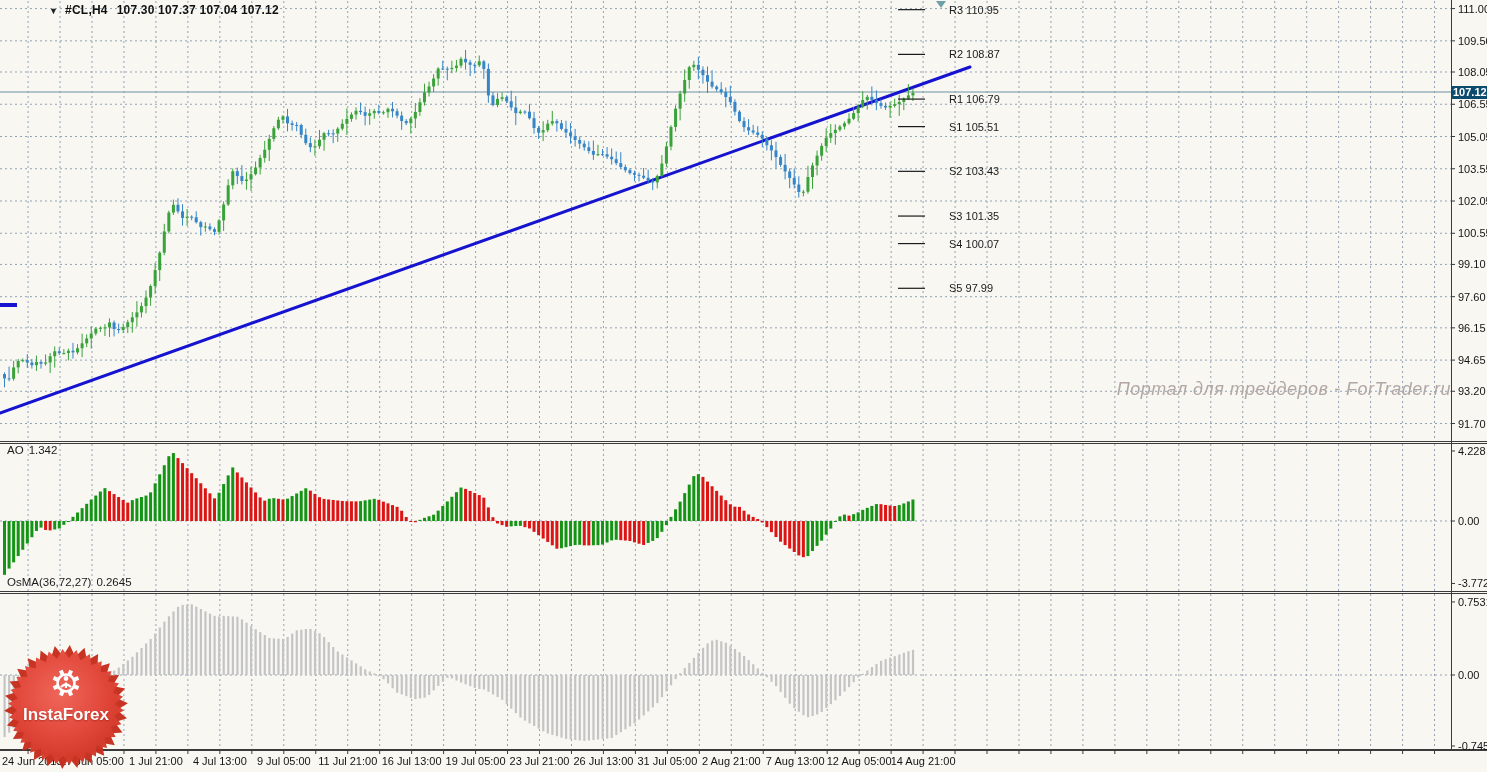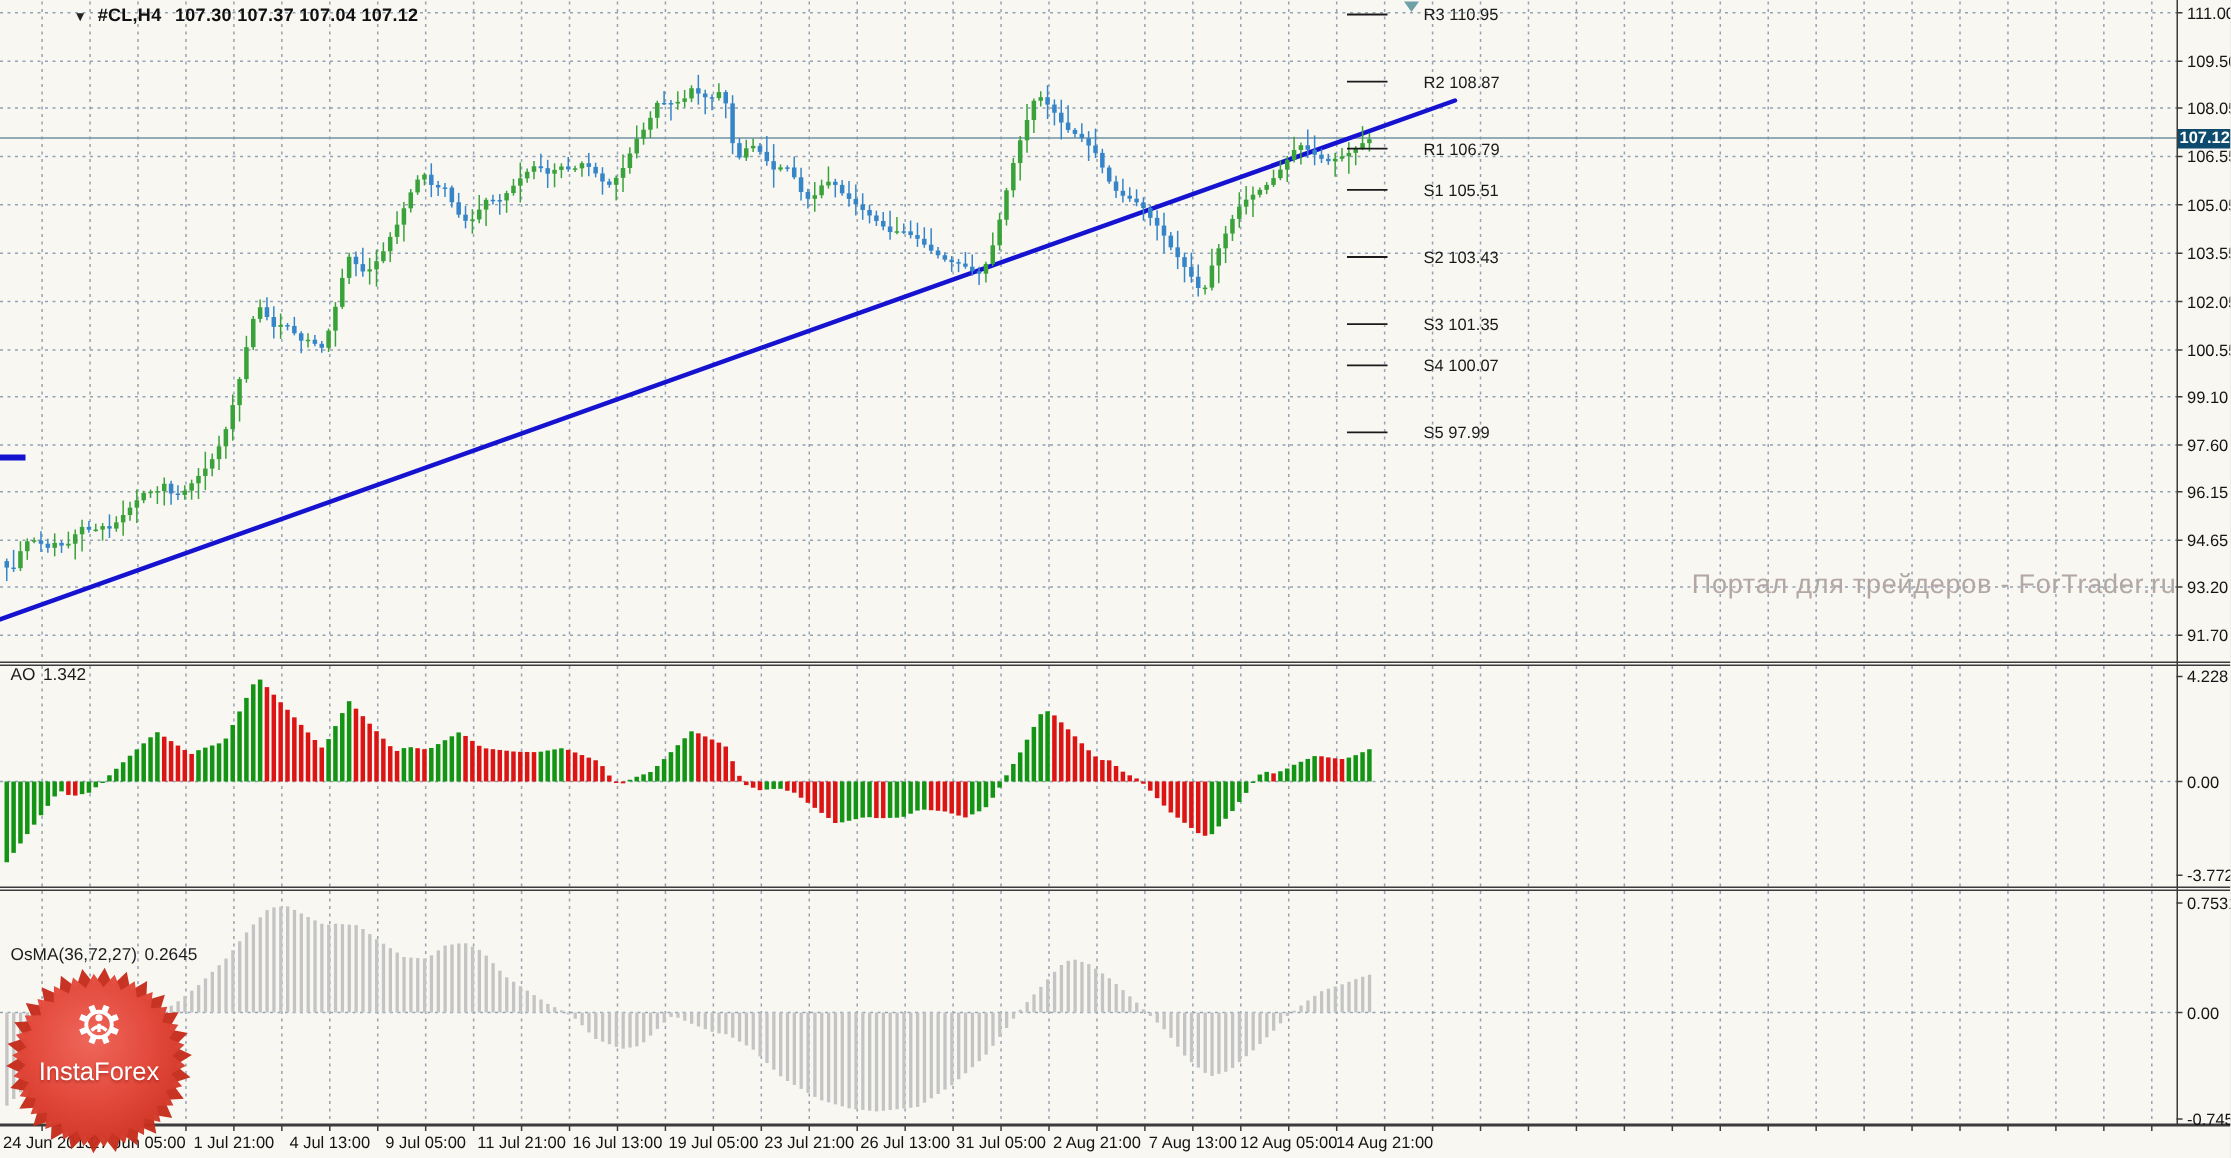--- a/index.html
+++ b/index.html
@@ -4,28 +4,28 @@
 <style>
   html,body{margin:0;padding:0;background:#e8e8e8;}
   #chart{position:relative;width:1487px;height:772px;background:#f8f7f2;overflow:hidden;
          font-family:"Liberation Sans",sans-serif;}
   #plot-svg{position:absolute;left:0;top:0;z-index:1;}
   #title{position:absolute;left:6px;top:3px;z-index:5;font-size:12px;font-weight:700;color:#101010;letter-spacing:0.2px;margin-left:43px;}
   #title .arrow{font-size:9px;margin-right:7px;color:#222;}
   #title .ohlc{margin-left:9px;font-weight:700;}
   .ind-label{position:absolute;left:7px;z-index:5;font-size:11.5px;color:#1c1c1c;font-weight:400;text-align:right;}
   #ao-label{top:444px;}
-  #osma-label{top:631px;}
+  #osma-label{top:576px;}
   .ind-label .val{margin-left:5px;}
-  #watermark{position:absolute;right:36px;top:379px;z-index:4;font-size:18px;color:#b2a7a4;letter-spacing:0.5px;}
+  #watermark{position:absolute;right:36px;top:379px;z-index:4;font-size:18px;color:#b2a7a4;letter-spacing:0.5px;font-style:italic;}
   #price-tag{position:absolute;left:1452px;top:86px;width:35px;height:13px;z-index:6;background:#0c4a6e;color:#fff;
              font-size:11px;font-weight:700;line-height:13px;padding-left:1px;}
   #badge{position:absolute;left:0;top:641px;width:134px;height:131px;z-index:7;}
   #badge-text{position:absolute;left:6px;top:705px;width:120px;z-index:8;text-align:center;color:#fff;
-              font-size:17px;font-weight:400;text-shadow:0 1px 2px rgba(120,10,5,.45);}
+              font-size:17px;font-weight:700;text-shadow:0 1px 2px rgba(120,10,5,.45);}
   text{font-family:"Liberation Sans",sans-serif;}
 </style>
 </head>
 <body>
 
 <div id="chart">
   <svg id="plot-svg" width="1487" height="772">
       <g stroke="#93a3b4" stroke-width="1" stroke-dasharray="2,3">
         <line x1="28.07" y1="1" x2="28.07" y2="441"></line>
         <line x1="28.07" y1="444" x2="28.07" y2="591"></line>

